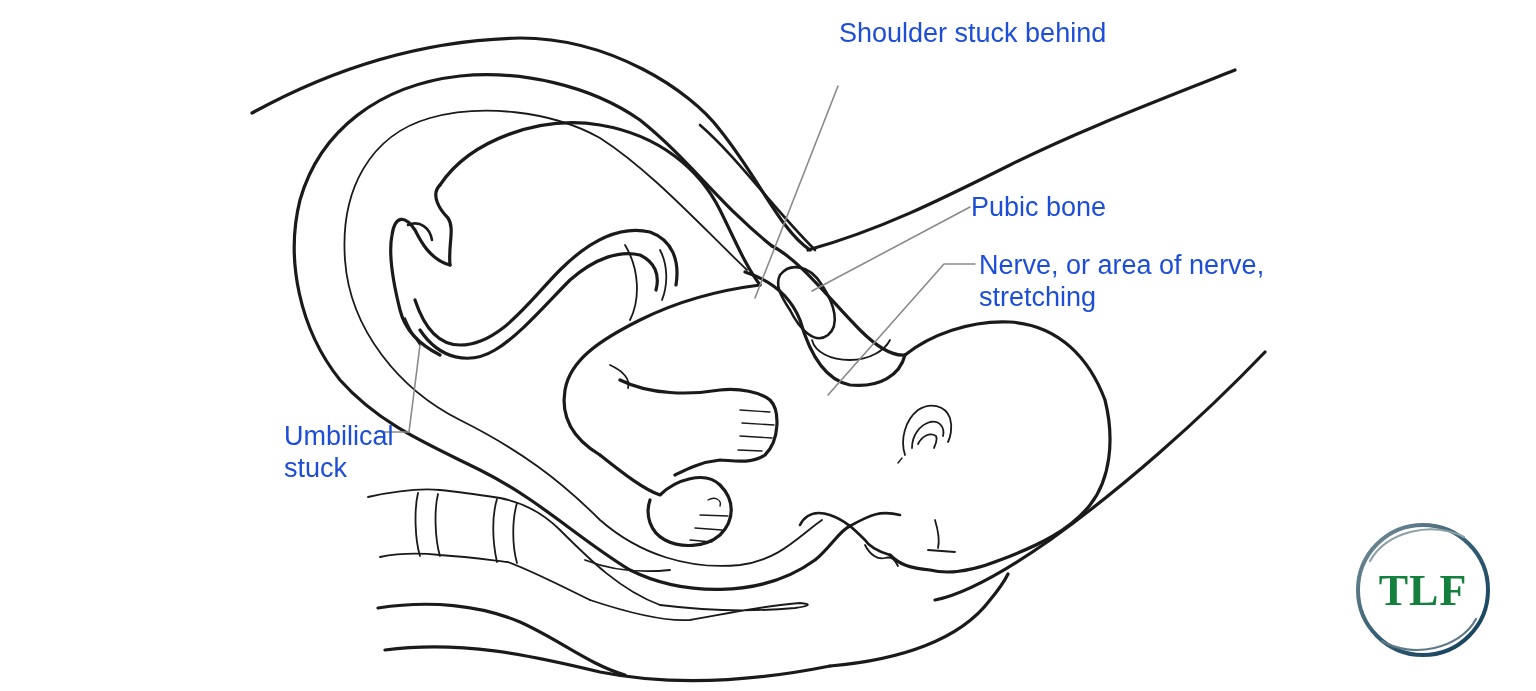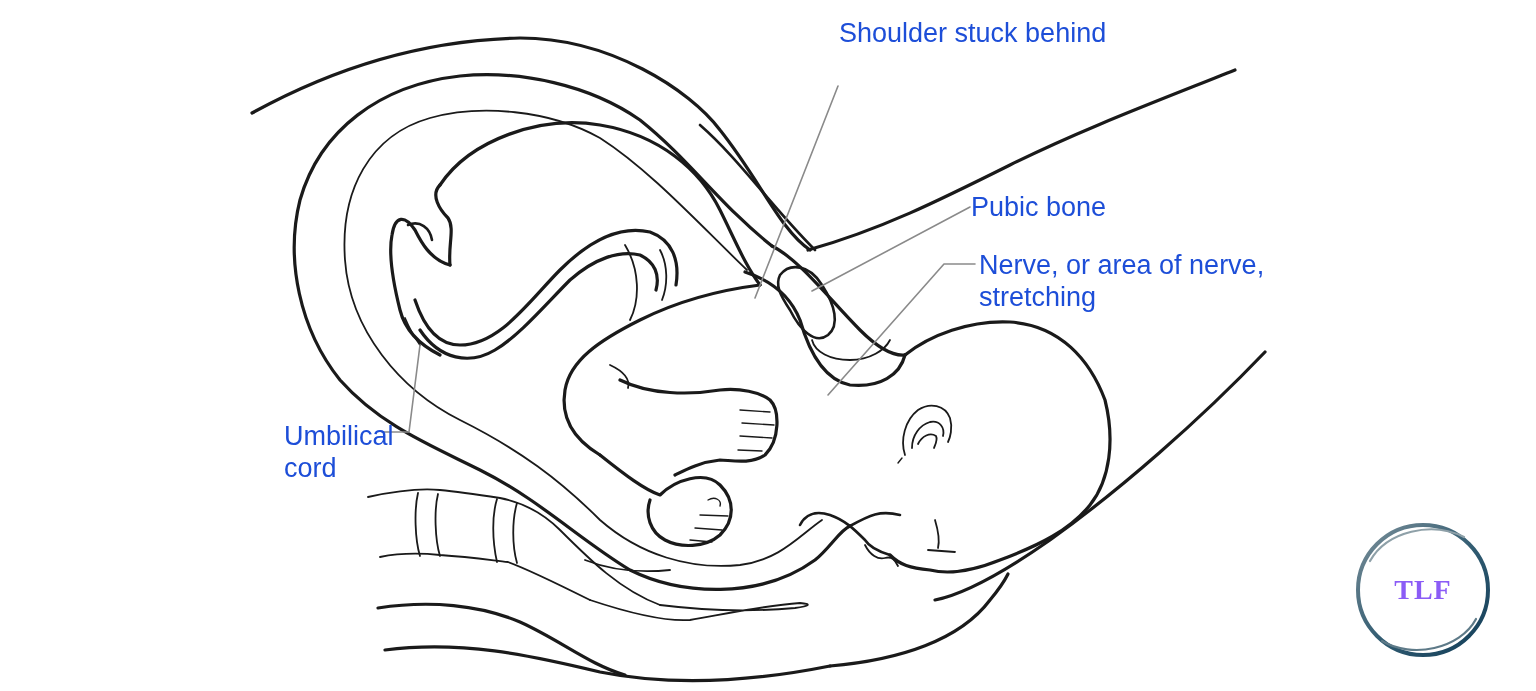--- a/index.html
+++ b/index.html
@@ -54,22 +54,22 @@
       position: absolute;
       left: 0;
       top: 0;
       width: 142px;
       height: 142px;
       display: flex;
       align-items: center;
       justify-content: center;
       font-family: "Liberation Serif", "DejaVu Serif", serif;
       font-weight: bold;
-      font-size: 28px;
-      color: #8b5cf6;
+      font-size: 44px;
+      color: #15803d;
       letter-spacing: 1px;
     }
   </style>
 </head>
 <body>
 
 <svg id="illustration" viewBox="0 0 1536 691" xmlns="http://www.w3.org/2000/svg">
 
   <g>
 
@@ -176,21 +176,21 @@
   <span>Pubic bone</span>
 </div>
 
 <div id="label-nerve" class="label">
   <span>Nerve, or area of nerve,</span>
   <span>stretching</span>
 </div>
 
 <div id="label-cord" class="label">
   <span>Umbilical</span>
-  <span>cord</span>
+  <span>stuck</span>
 </div>
 
 <div id="logo">
   <svg viewBox="0 0 142 142" xmlns="http://www.w3.org/2000/svg">
     <defs>
       <linearGradient id="ringGrad" x1="0" y1="0" x2="1" y2="1">
         <stop offset="0" stop-color="#7a8f99"></stop>
         <stop offset="0.55" stop-color="#2f5a70"></stop>
         <stop offset="1" stop-color="#123d58"></stop>
       </linearGradient>

